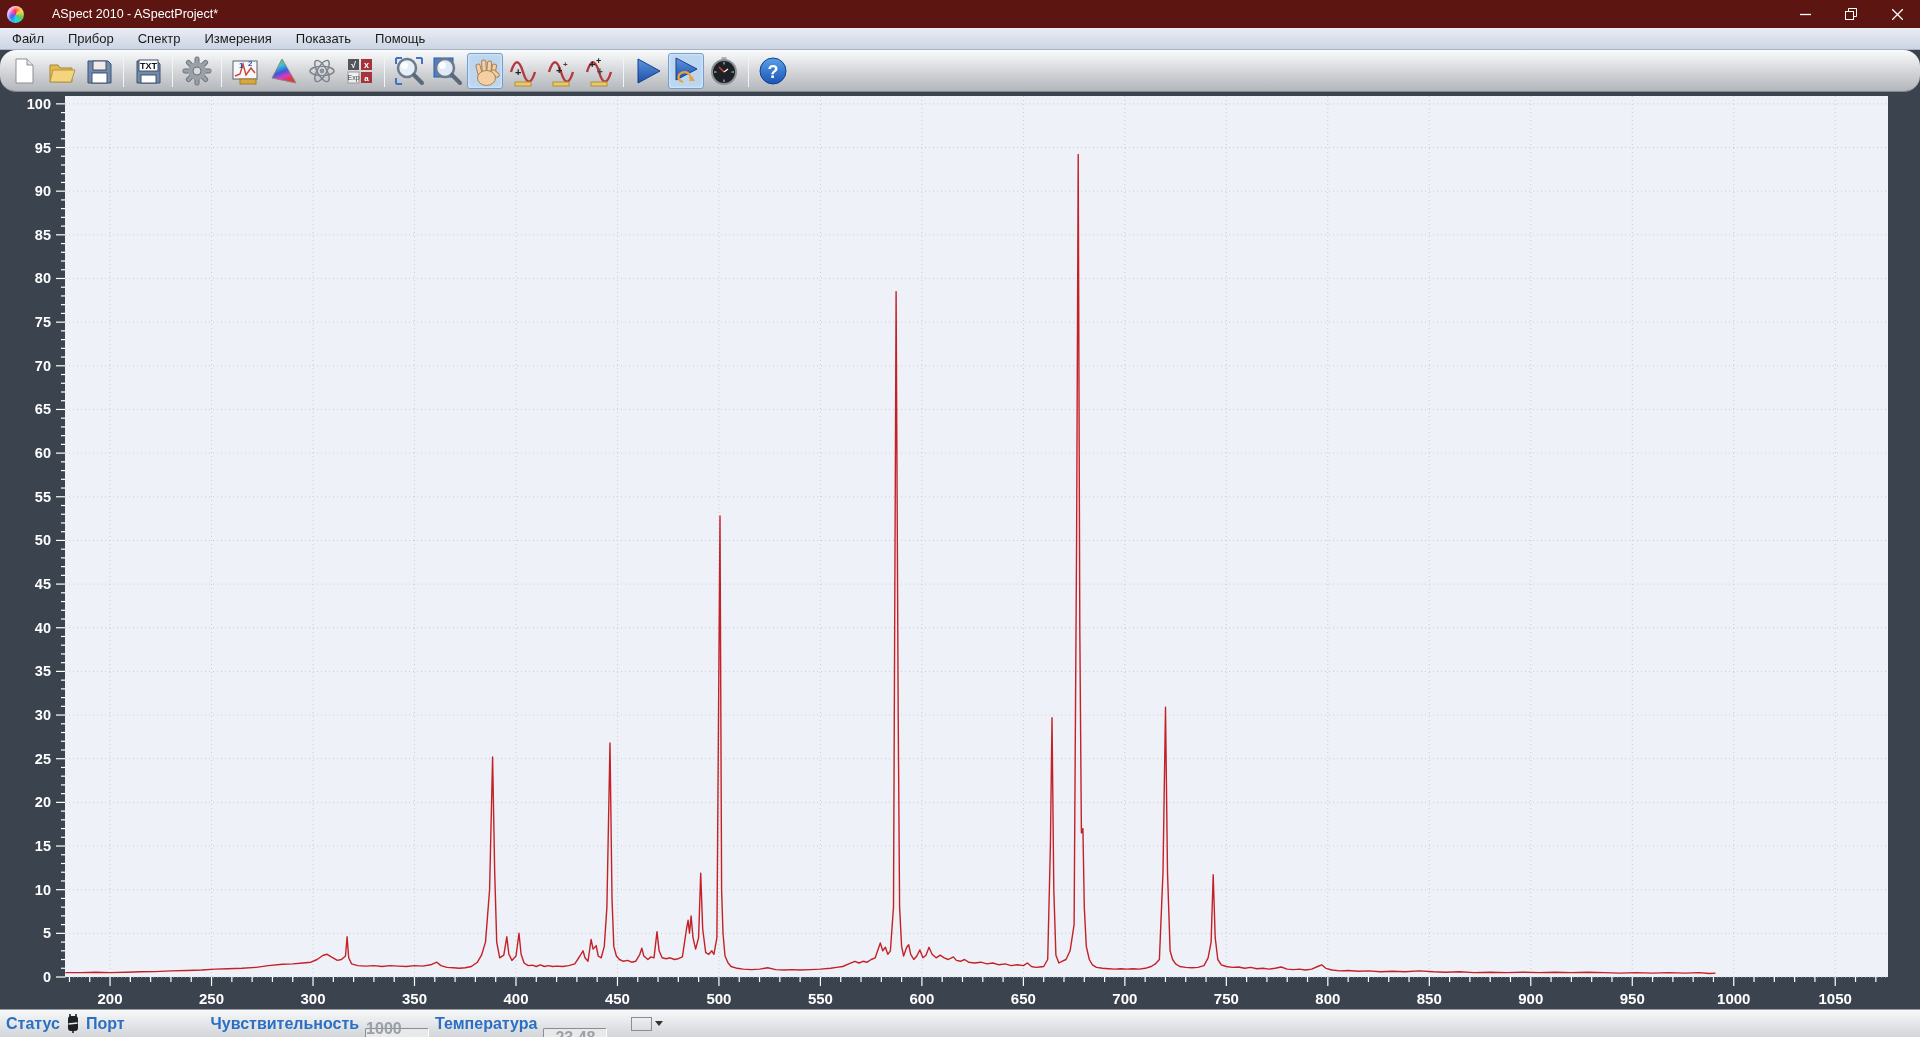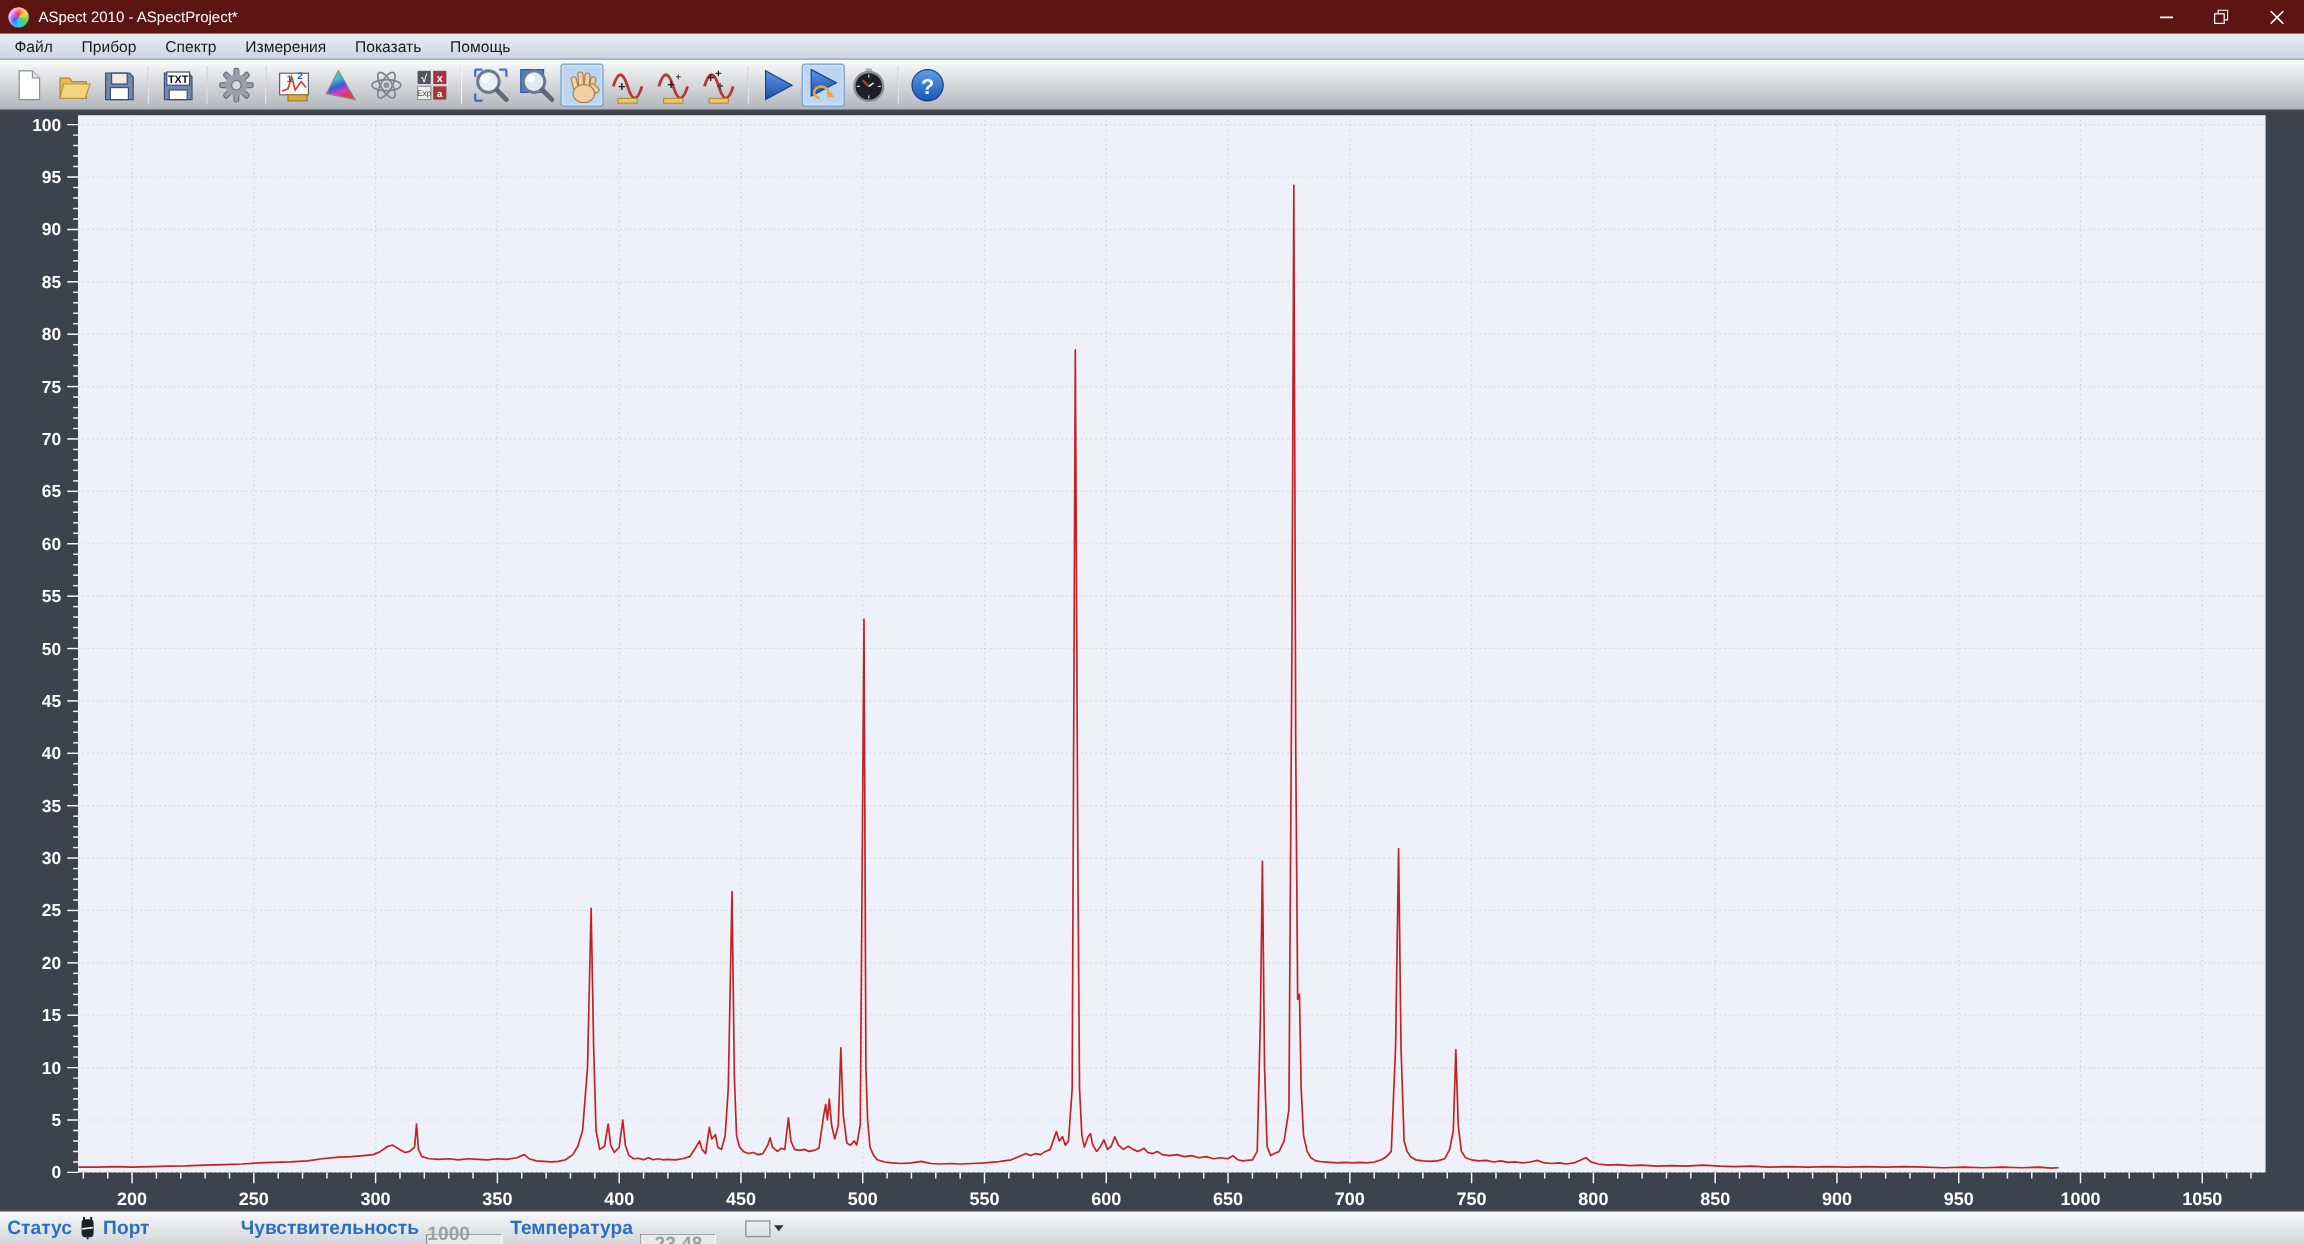--- a/index.html
+++ b/index.html
@@ -1,38 +1,38 @@
 <!DOCTYPE html>
 <html><head>
 <meta charset="utf-8">
 <style>
   html,body{margin:0;padding:0;background:#222;}
   *{box-sizing:border-box;font-family:"Liberation Sans",sans-serif;}
   .window{position:relative;width:1920px;height:1037px;background:#3b434e;overflow:hidden;}
 
   
-  .titlebar{position:absolute;left:0;top:0;width:1920px;height:28px;background:#5c1511;display:flex;align-items:center;color:#fff;}
+  .titlebar{position:absolute;left:0;top:0;width:1920px;height:28px;background:#5c1511;display:flex;align-items:center;color:#fff;gap:20px;}
   .app-icon{width:17px;height:17px;border-radius:50%;margin:0 8px 0 7px;
     background:conic-gradient(#ff3131,#ffd43b,#51cf66,#22d3ee,#4263eb,#d946ef,#ff3131);
     box-shadow:inset 2px 2px 3px rgba(255,255,255,.75);}
   .title-text{font-size:12.5px;color:#fff;}
   .win-controls{margin-left:auto;display:flex;height:100%;}
   .win-btn{width:46px;height:100%;display:flex;align-items:center;justify-content:center;}
   .win-btn svg{display:block;}
 
   
   .menubar{position:absolute;left:0;top:28px;width:1920px;height:22px;
     background:linear-gradient(#e9edf5,#cdd5e3);border-bottom:1px solid #aab2c2;
     display:flex;align-items:center;font-size:13px;color:#1a1a1a;}
   .menu-item{padding:0 12px;height:100%;display:flex;align-items:center;cursor:default;}
 
   
   .toolbar{position:absolute;left:0;top:50px;width:1920px;height:42px;
     background:linear-gradient(#fafbfc 0%,#d9dbde 45%,#b3b6ba 100%);
-    border-bottom:1px solid #84878c;display:flex;align-items:center;padding-left:4px;}
+    border-bottom:1px solid #84878c;display:flex;align-items:center;padding-left:4px;border-radius:16px;}
   .tb-btn{width:36px;height:36px;display:flex;align-items:center;justify-content:center;border-radius:3px;margin:0 1px;}
   .tb-btn.active{background:#bdd6ef;border:1px solid #6ba1d8;box-shadow:inset 0 0 3px rgba(255,255,255,.8);}
   .tb-sep{width:1px;height:32px;background:#8f9296;border-right:1px solid #f2f3f4;margin:0 5px;}
 
   
   .chart-wrap{position:absolute;left:0;top:92px;width:1920px;height:917px;background:#3b434e;}
   .chart-wrap svg{position:absolute;left:0;top:0;}
 
   
   .statusbar{position:absolute;left:0;top:1009px;width:1920px;height:28px;
@@ -578,21 +578,21 @@
     <span class="sb-label">Статус</span>
     <svg width="14" height="19">
       <rect x="2" y="2" width="10" height="15" rx="3" fill="#1d2025"></rect>
       <line x1="4" y1="0" x2="4" y2="3" stroke="#1d2025" stroke-width="1.6"></line>
       <line x1="10" y1="0" x2="10" y2="3" stroke="#1d2025" stroke-width="1.6"></line>
       <line x1="2.5" y1="10" x2="11.5" y2="9" stroke="#e8e9eb" stroke-width="1.4"></line>
       <line x1="7" y1="17" x2="7" y2="19" stroke="#1d2025" stroke-width="1.6"></line>
     </svg>
     <span class="sb-label">Порт</span>
     <div class="sb-panel dark" style="margin-left:4px;margin-top:48px;">COM5</div>
-    <span class="sb-label" style="margin-left:0;">Чувствительность</span>
+    <span class="sb-label" style="margin-left:10px;">Чувствительность</span>
     <div class="sb-panel light">1000 ms</div>
     <span class="sb-label" style="">Температура</span>
     <div class="sb-panel light">23,48</div>
     <div class="flag">
       <div></div>
       <div></div>
       <div></div>
     </div>
     <div class="flag-arrow"></div>
   </div>

